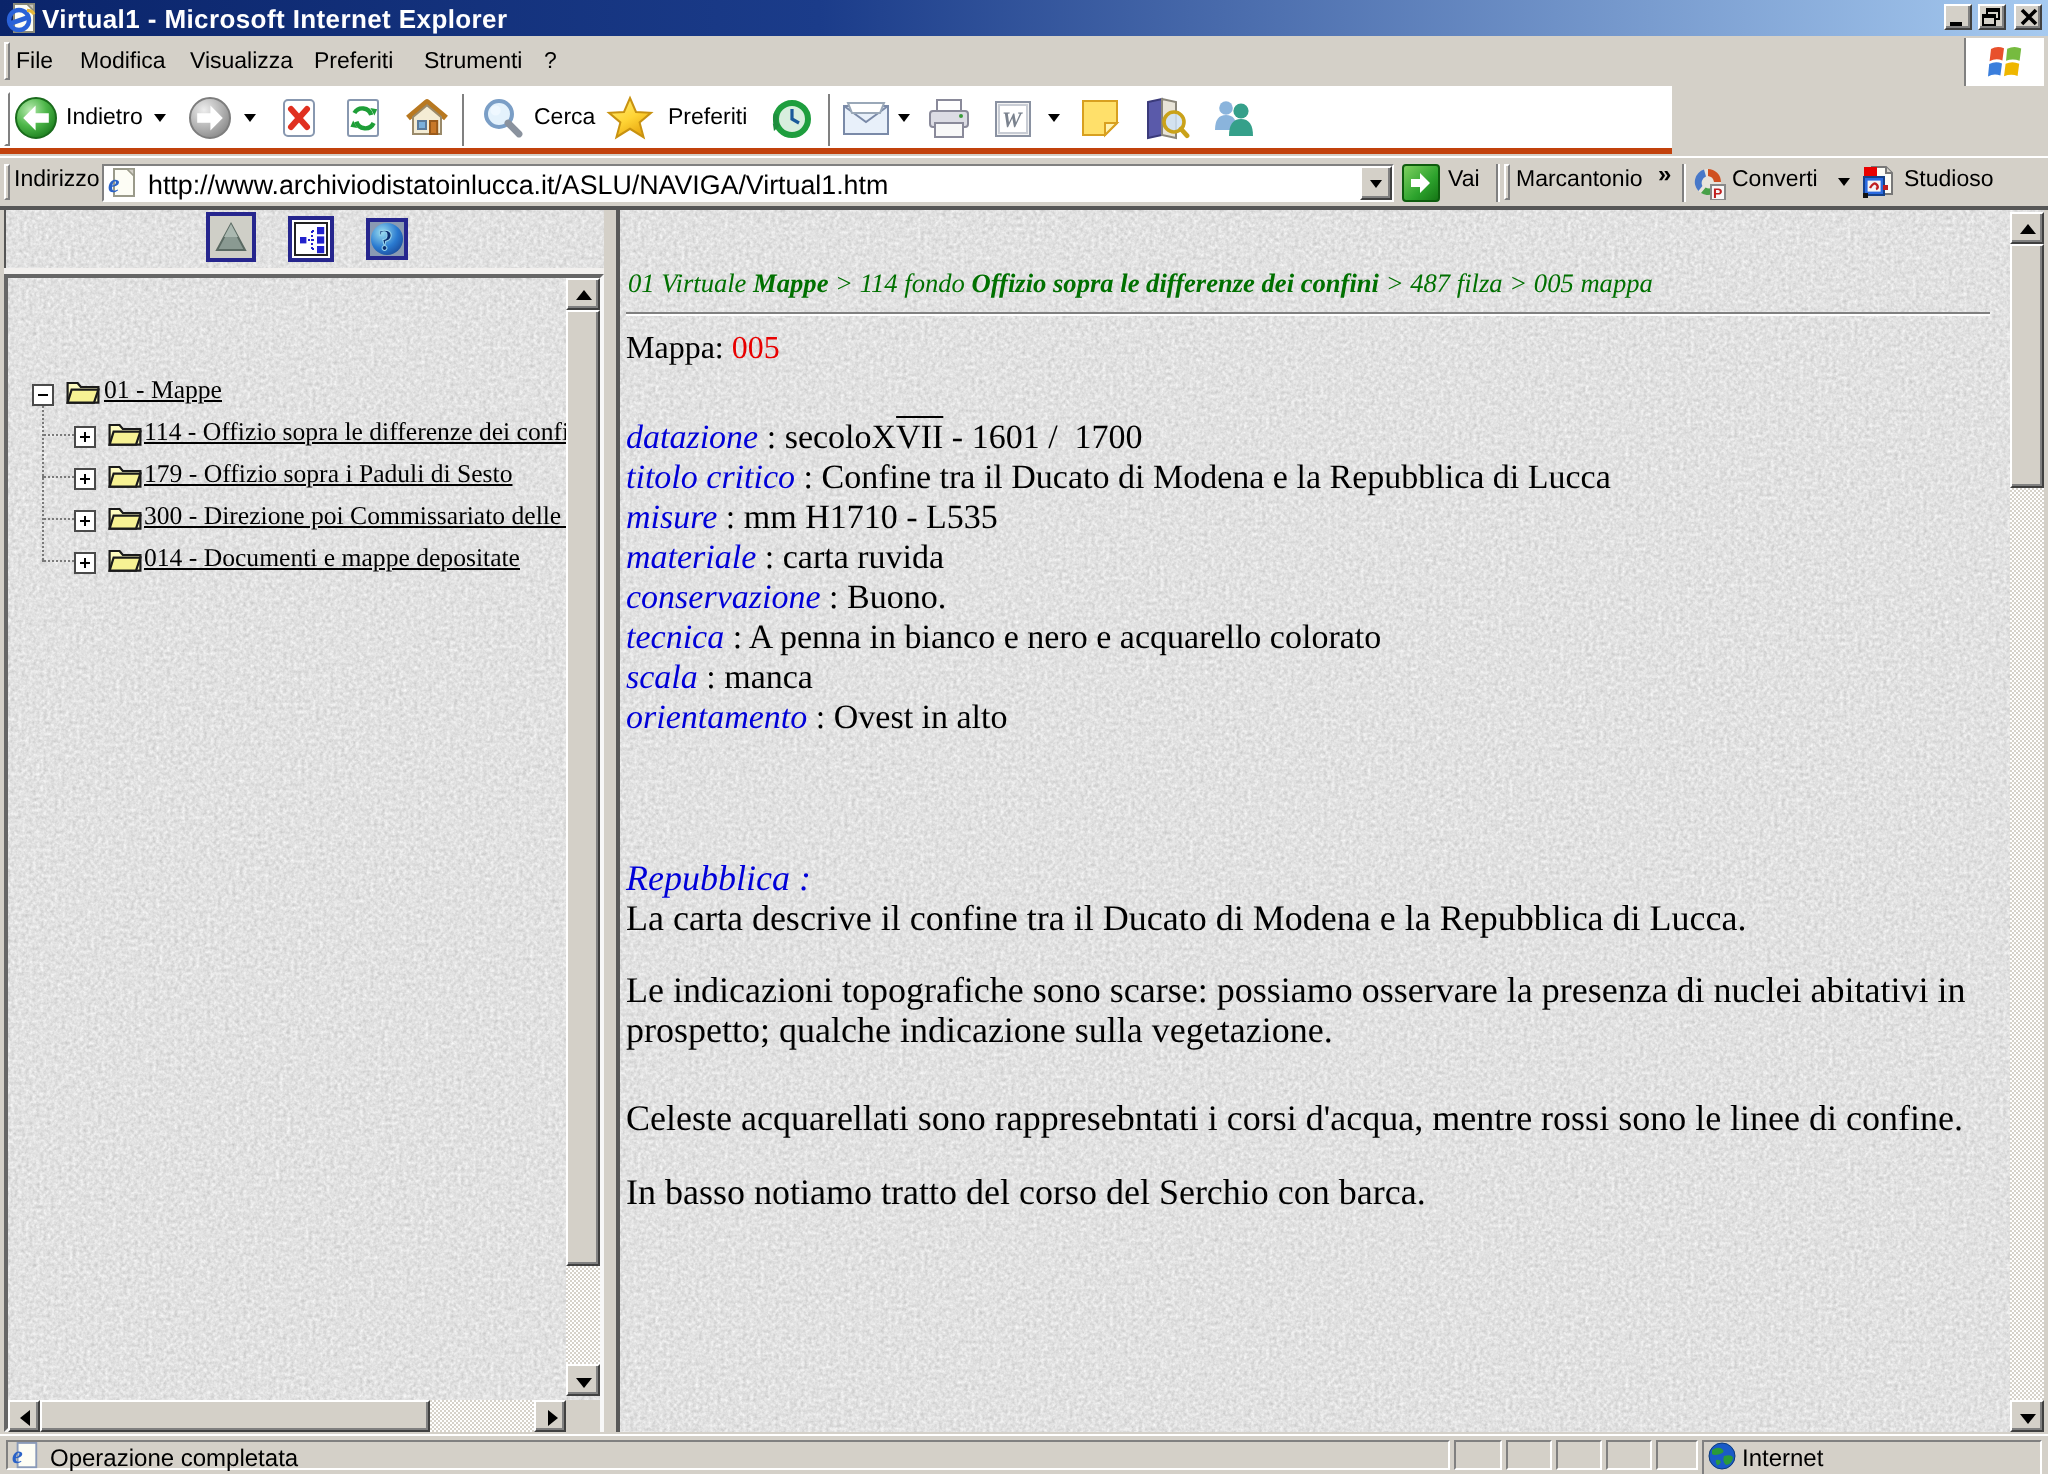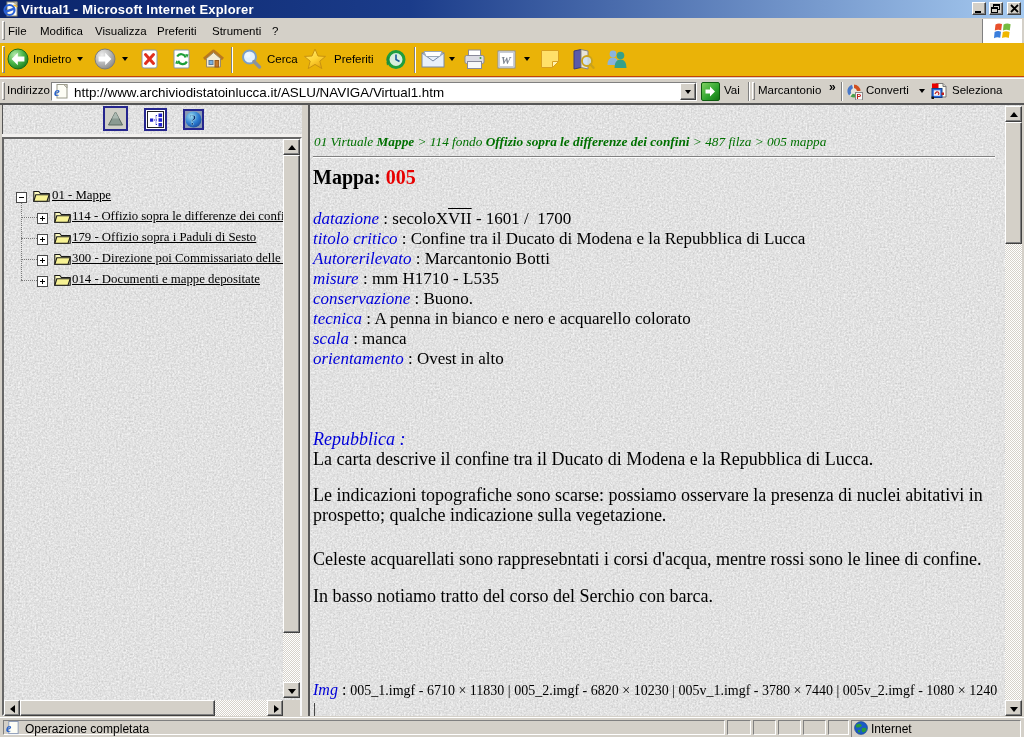--- a/index.html
+++ b/index.html
@@ -71,21 +71,21 @@
   <div class="abs" style="left:982px;top:1px;width:40px;height:24px;background:#fff;border-left:1px solid #808080">
     <svg class="abs" style="left:10px;top:2px" width="21" height="20" viewBox="0 0 21 20">
       <path d="M2.5 3.5 Q5.5 1.8 9 3.1 L8.2 9.2 Q4.8 8 1.8 9.6 Z" fill="#e8502c"></path>
       <path d="M10.6 3.4 Q14 1.6 17.6 3.2 L16.8 9.4 Q13.4 8 10 9.4 Z" fill="#76bb3f"></path>
       <path d="M1.6 11 Q4.8 9.4 8 10.7 L7.2 16.8 Q4 15.6 1 17.2 Z" fill="#3a7edc"></path>
       <path d="M9.8 10.9 Q13.2 9.4 16.6 10.9 L15.8 17 Q12.6 15.7 9 17.1 Z" fill="#efb700"></path>
     </svg>
   </div>
 </div>
 
-<div id="toolbar" class="abs" style="left:0;top:43px;width:1024px;height:34px;background:#eab308;border-bottom:1px solid #c2410c">
+<div id="toolbar" class="abs" style="left:0;top:43px;width:836px;height:34px;background:#ffffff;border-bottom:3px solid #c2410c">
   <div class="abs grip" style="left:2px;top:3px;height:27px"></div>
 
   <svg class="abs" style="left:7px;top:5px" width="22" height="22" viewBox="0 0 22 22">
     <defs>
         <radialGradient id="gb" cx="35%" cy="30%" r="75%">
           <stop offset="0%" stop-color="#b8eab0"></stop>
           <stop offset="55%" stop-color="#4cb648"></stop>
           <stop offset="100%" stop-color="#1d7f1f"></stop>
         </radialGradient>
     <radialGradient id="gf" cx="35%" cy="30%" r="75%">
@@ -233,21 +233,21 @@
   <svg class="abs" style="left:931px;top:3px" width="18" height="18" viewBox="0 0 18 18">
     <path d="M5 1.5 H12 L15 4.5 V15 H5 Z" fill="#fbfbf5" stroke="#777"></path>
     <path d="M12 1.5 L12 4.5 L15 4.5" fill="#d8d4cc" stroke="#777"></path>
     <rect x="1" y="1.5" width="6.5" height="4.5" fill="#e80000"></rect>
     <rect x="1" y="6.5" width="10" height="9" fill="#2a6ae0" stroke="#14408a"></rect>
     <rect x="2.8" y="8.3" width="6.5" height="5.5" fill="#f4f4f4"></rect>
     <path d="M4 12 Q6 8.5 7.5 10.5 Q8.5 12 7 12.5" fill="none" stroke="#c02020" stroke-width="1.2"></path>
     <rect x="0.5" y="14.5" width="2.5" height="2.5" fill="#111"></rect>
     <rect x="10.5" y="10.5" width="2.5" height="2.5" fill="#c02020"></rect>
   </svg>
-  <span class="abs tb-lbl" style="left:952px;top:5px">Seleziona</span>
+  <span class="abs tb-lbl" style="left:952px;top:5px">Studioso</span>
 </div>
 
 <div id="content" class="abs" style="left:0;top:103px;width:1024px;height:614px;border-top:2px solid #565656">
 
   <div class="abs tex" style="left:2px;top:0px;width:300px;height:29px;border-left:1px solid #555">
     <svg class="nz">
         <rect width="100%" height="100%" filter="url(#nz)"></rect>
       </svg>
     <div class="abs" style="left:100px;top:1px;width:25px;height:25px;border:2px solid #26268e;background:#cfcfc7">
       <svg class="abs" style="left:1px;top:1px" width="19" height="19" viewBox="0 0 19 19">
@@ -363,37 +363,36 @@
     <div class="abs" style="left:279px;top:561px;width:17px;height:16px;background:#d4d0c8"></div>
   </div>
 
   <div class="abs tex" style="left:308px;top:0px;width:714px;height:611px;border-left:2px solid #585858">
     <svg class="nz">
         <rect width="100%" height="100%" filter="url(#nz)"></rect>
       </svg>
     <div id="rptext" class="abs serif" style="left:0;top:0;width:695px;height:612px;color:#000">
       <div class="abs green" style="left:4px;top:29px;font-size:13.3px;font-style:italic;white-space:nowrap">01 Virtuale <b>Mappe</b> &gt; 114 fondo <b>Offizio sopra le differenze dei confini</b> &gt; 487 filza &gt; 005 mappa</div>
       <div class="abs" style="left:3px;top:51px;width:682px;height:2px;border-top:1px solid #808080;border-bottom:1px solid #fff"></div>
-      <div class="abs" style="left:3px;top:61px;font-size:20px;font-weight:bold;white-space:nowrap">Mappa: <span style="color:#e80000">005</span></div>
+      <div class="abs" style="left:3px;top:61px;font-size:16px;font-weight:normal;white-space:nowrap">Mappa: <span style="color:#e80000">005</span></div>
       <div class="abs" style="left:3px;top:104px;font-size:17px;line-height:20px;white-space:nowrap">
         <div><span class="fl">datazione</span> : secoloX<span style="text-decoration:overline">VII</span> - 1601 /&nbsp; 1700</div>
         <div><span class="fl">titolo critico</span> : Confine tra il Ducato di Modena e la Repubblica di Lucca</div>
-        <div><span class="fl">Autorerilevato</span> : Marcantonio Botti</div>
         <div><span class="fl">misure</span> : mm H1710 - L535</div>
+        <div><span class="fl">materiale</span> : carta ruvida</div>
         <div><span class="fl">conservazione</span> : Buono.</div>
         <div><span class="fl">tecnica</span> : A penna in bianco e nero e acquarello colorato</div>
         <div><span class="fl">scala</span> : manca</div>
         <div><span class="fl">orientamento</span> : Ovest in alto</div>
       </div>
       <div class="abs fl" style="left:3px;top:324px;font-size:18px;line-height:20px">Repubblica :</div>
       <div class="abs" style="left:3px;top:344px;font-size:18px;line-height:20px;white-space:nowrap">La carta descrive il confine tra il Ducato di Modena e la Repubblica di Lucca.</div>
       <div class="abs" style="left:3px;top:380px;width:676px;font-size:18px;line-height:20px">Le indicazioni topografiche sono scarse: possiamo osservare la presenza di nuclei abitativi in prospetto; qualche indicazione sulla vegetazione.</div>
       <div class="abs" style="left:3px;top:444px;font-size:18px;line-height:20px;white-space:nowrap">Celeste acquarellati sono rappresebntati i corsi d'acqua, mentre rossi sono le linee di confine.</div>
       <div class="abs" style="left:3px;top:481px;font-size:18px;line-height:20px;white-space:nowrap">In basso notiamo tratto del corso del Serchio con barca.</div>
-      <div class="abs" style="left:3px;top:576px;font-size:16px;line-height:17px;width:692px"><span class="fl">Img</span> : <span style="font-size:14px">005_1.imgf - 6710 × 11830&nbsp;| 005_2.imgf - 6820 × 10230&nbsp;| 005v_1.imgf - 3780 × 7440&nbsp;| 005v_2.imgf - 1080 × 1240<br>|</span></div>
     </div>
 
     <div class="abs" style="left:695px;top:1px;width:17px;height:610px">
       <div class="abs btn3d" style="left:0;top:0;width:17px;height:16px">
           <div class="abs" style="left:4px;top:5px;width:0;height:0;border-left:4px solid transparent;border-right:4px solid transparent;border-bottom:5px solid #000"></div>
         </div>
       <div class="abs btn3d" style="left:0;top:16px;width:17px;height:122px"></div>
       <div class="abs dither" style="left:0;top:138px;width:17px;height:456px"></div>
       <div class="abs btn3d" style="left:0;top:594px;width:17px;height:16px">
           <div class="abs" style="left:4px;top:6px;width:0;height:0;border-left:4px solid transparent;border-right:4px solid transparent;border-top:5px solid #000"></div>

